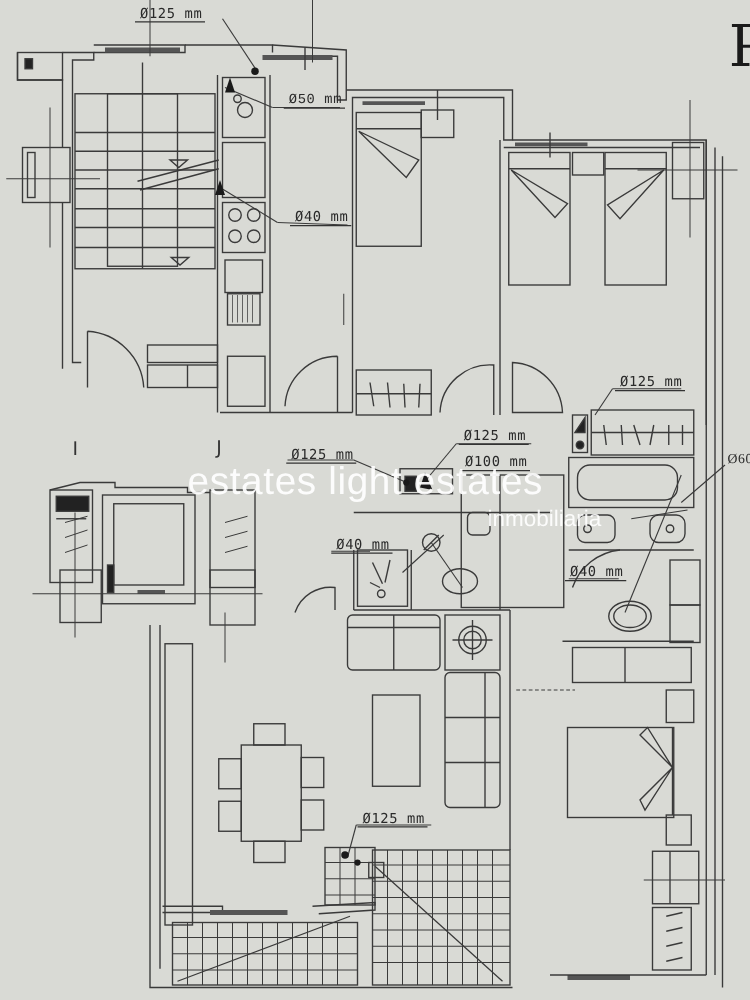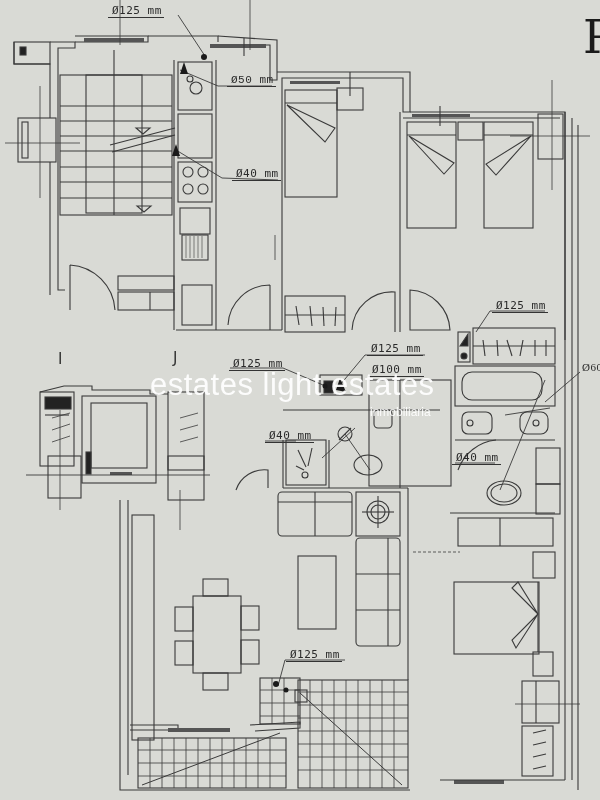--- a/index.html
+++ b/index.html
@@ -2,21 +2,21 @@
 <html><head>
 <meta charset="utf-8">
 <style>
   html,body{margin:0;padding:0;}
   body{width:600px;height:800px;overflow:hidden;background:#d9dad5;font-family:"DejaVu Sans",sans-serif;position:relative;}
   #plan{position:absolute;left:0;top:0;width:600px;height:800px;}
   .dim{position:absolute;font-family:"DejaVu Sans Mono",monospace;font-size:11px;color:#2a2a2a;letter-spacing:0.5px;white-space:nowrap;border-bottom:1px solid #333;padding:0 2px 0 4px;line-height:12px;}
   .grid-lbl{position:absolute;font-family:"DejaVu Sans",sans-serif;font-size:15px;color:#333;}
   .sheet-letter{position:absolute;left:583px;top:14px;font-family:"DejaVu Serif",serif;font-size:46px;color:#1a1a1a;line-height:46px;}
   .wm-main{position:absolute;left:150px;top:367px;font-family:"Liberation Sans",sans-serif;font-size:31px;color:rgba(255,255,255,0.92);letter-spacing:0.5px;white-space:nowrap;}
-  .wm-sub{position:absolute;left:370px;top:405px;font-family:"Liberation Sans",sans-serif;font-size:12px;color:rgba(255,255,255,0.9);white-space:nowrap;}
+  .wm-sub{position:absolute;left:370px;top:405px;font-family:"Liberation Sans",sans-serif;font-size:18px;color:rgba(255,255,255,0.9);white-space:nowrap;padding-left:20px;}
 </style>
 </head>
 <body>
 
 <svg id="plan" viewBox="0 0 600 800" xmlns="http://www.w3.org/2000/svg">
   <rect x="0" y="0" width="600" height="800" fill="#d9dad5"></rect>
   <g fill="none" stroke="#3a3a3a" stroke-width="1.1">
 
     <g>
       <rect x="14" y="42" width="36" height="22"></rect>

